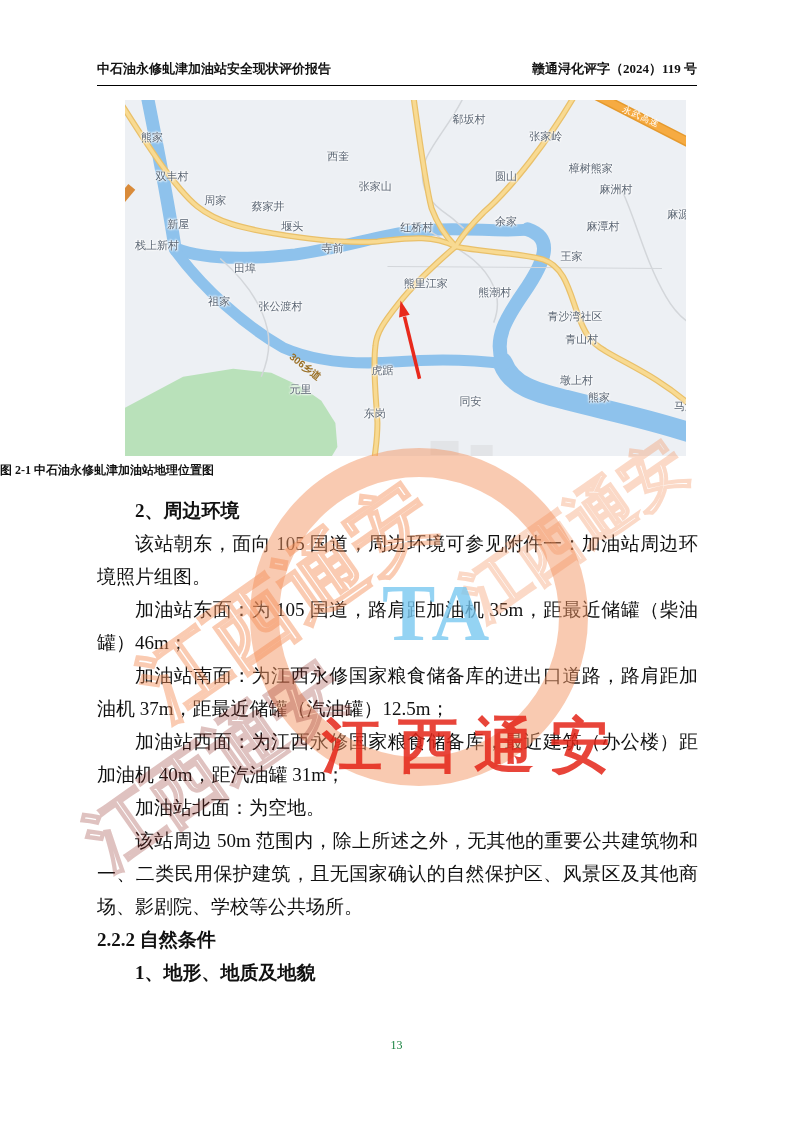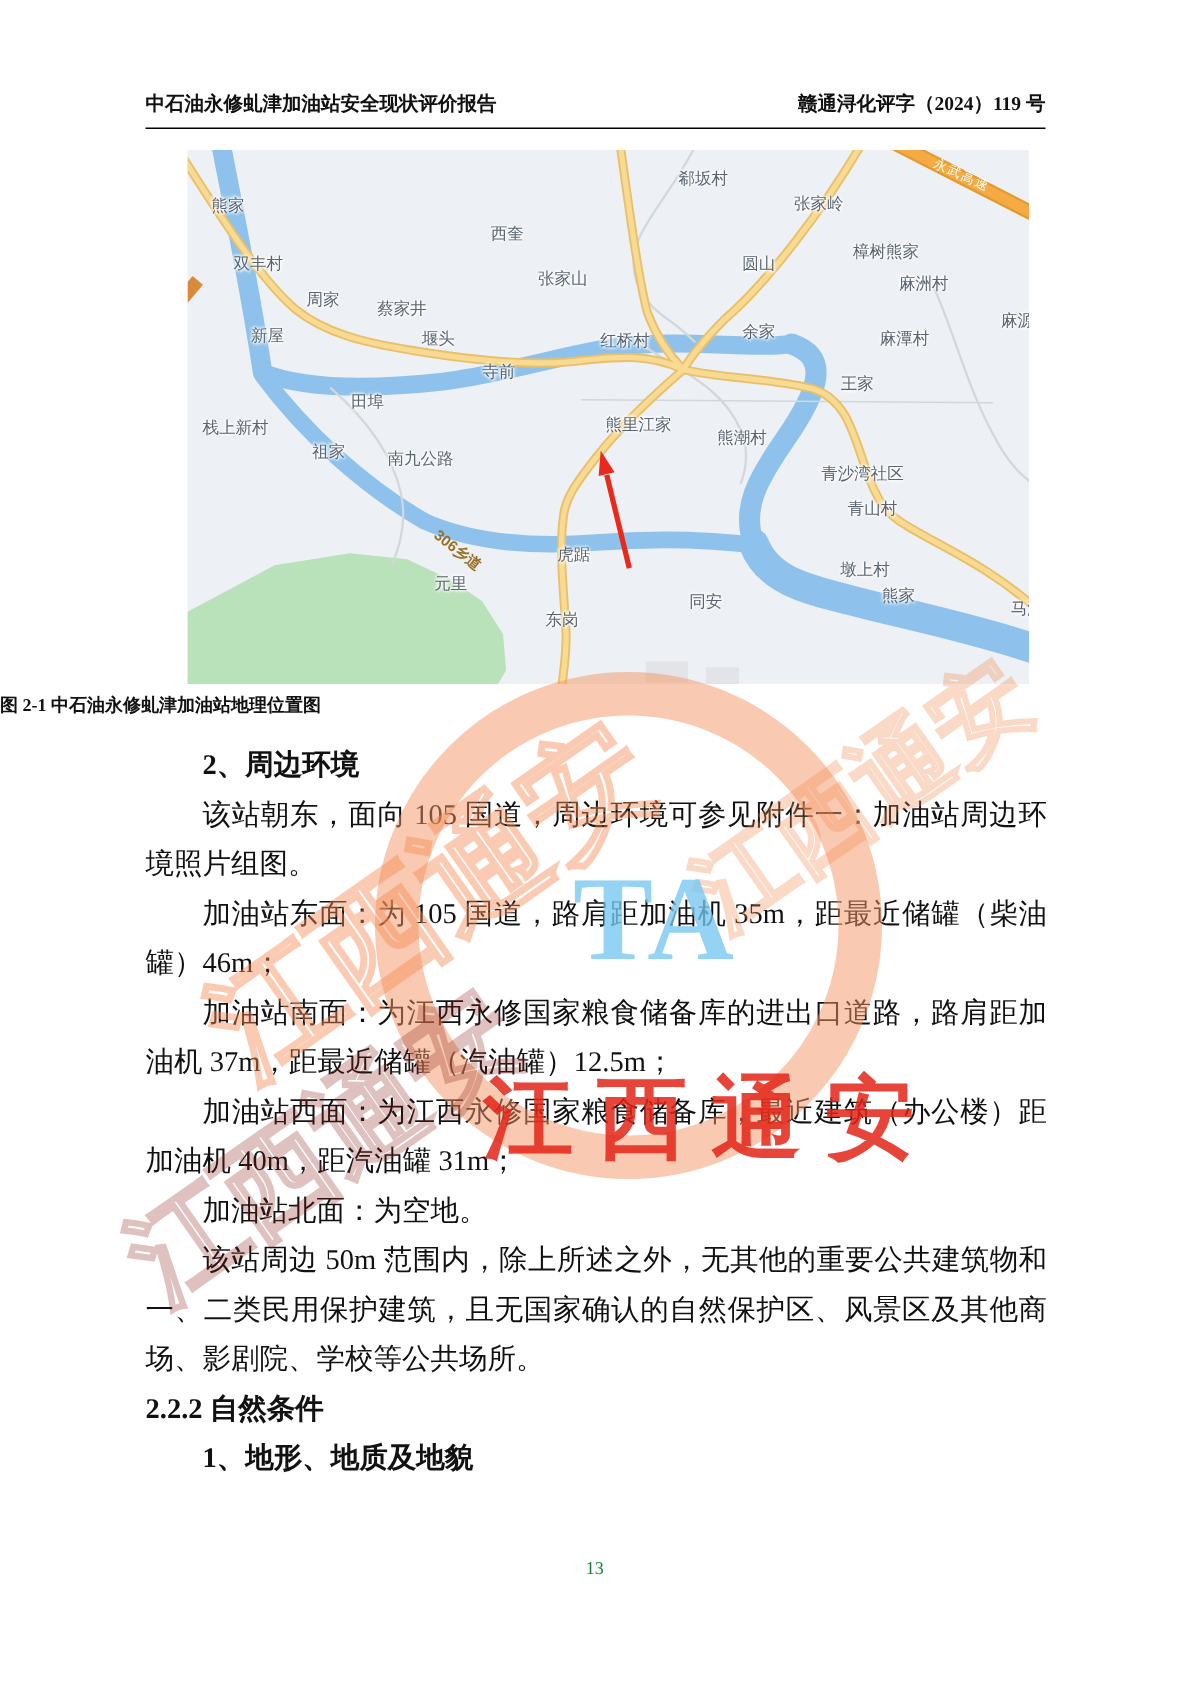--- a/index.html
+++ b/index.html
@@ -109,25 +109,25 @@
         <span class="map-label" style="left: 75%; top: 10.1%;">张家岭</span>
         <span class="map-label" style="left: 44.6%; top: 24.2%;">张家山</span>
         <span class="map-label" style="left: 67.9%; top: 21.4%;">圆山</span>
         <span class="map-label" style="left: 83%; top: 19.2%;">樟树熊家</span>
         <span class="map-label" style="left: 87.5%; top: 25.1%;">麻洲村</span>
         <span class="map-label" style="left: 99.6%; top: 32.1%;">麻源村</span>
         <span class="map-label" style="left: 16.1%; top: 28.2%;">周家</span>
         <span class="map-label" style="left: 25.5%; top: 29.9%;">蔡家井</span>
         <span class="map-label" style="left: 29.8%; top: 35.5%;">堰头</span>
         <span class="map-label" style="left: 9.5%; top: 34.9%;">新屋</span>
-        <span class="map-label" style="left: 5.7%; top: 40.6%; margin-top: 40px;">栈上新村</span>
+        <span class="map-label" style="left: 5.7%; top: 40.6%;">栈上新村</span>
         <span class="map-label" style="left: 37%; top: 41.7%;">寺前</span>
         <span class="map-label" style="left: 21.4%; top: 47.3%;">田埠</span>
         <span class="map-label" style="left: 16.8%; top: 56.6%;">祖家</span>
-        <span class="map-label" style="left: 27.7%; top: 58%;">南九公路</span>
+        <span class="map-label" style="left: 27.7%; top: 58%;">张公渡村</span>
         <span class="map-label" style="left: 31.3%; top: 81.1%;">元里</span>
         <span class="map-label" style="left: 45.9%; top: 75.8%;">虎踞</span>
         <span class="map-label" style="left: 44.5%; top: 87.9%;">东岗</span>
         <span class="map-label" style="left: 61.6%; top: 84.5%;">同安</span>
         <span class="map-label" style="left: 52%; top: 35.8%;">红桥村</span>
         <span class="map-label" style="left: 67.9%; top: 34.1%;">余家</span>
         <span class="map-label" style="left: 53.6%; top: 51.5%;">熊里江家</span>
         <span class="map-label" style="left: 65.9%; top: 53.8%;">熊潮村</span>
         <span class="map-label" style="left: 74.6%; top: 43.7%; margin-left: 28px;">王家</span>
         <span class="map-label" style="left: 77%; top: 35.5%; margin-left: 46px;">麻潭村</span>

